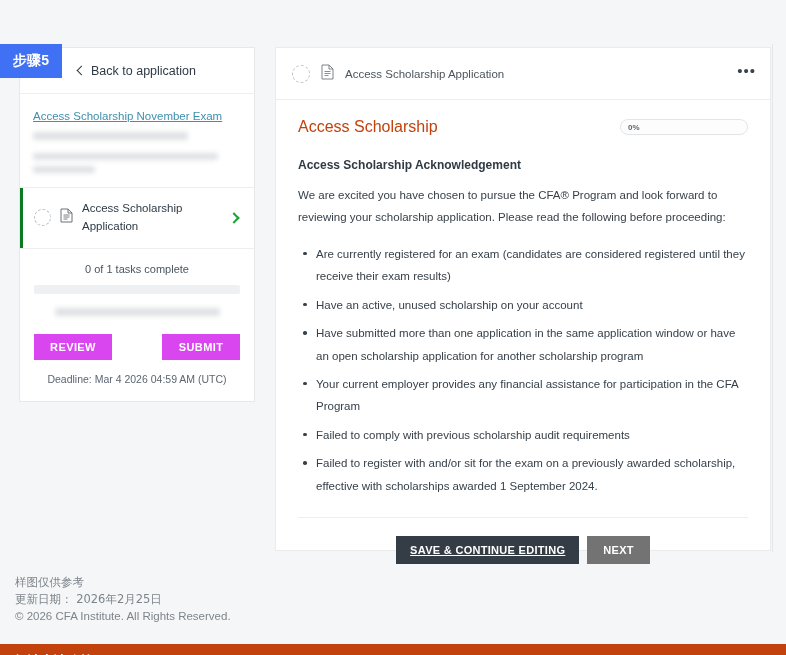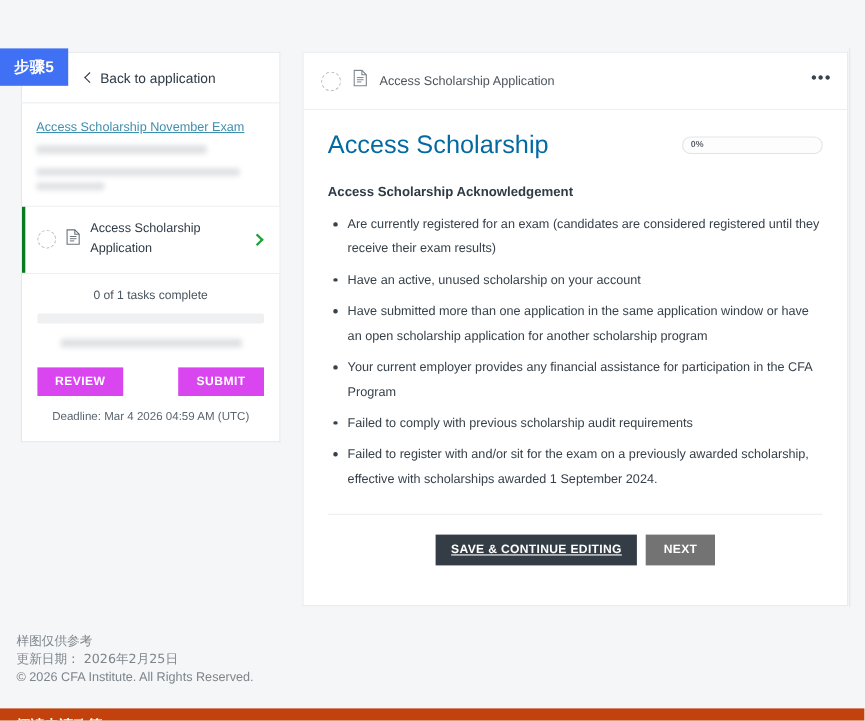--- a/index.html
+++ b/index.html
@@ -213,22 +213,22 @@
 
   .main-body { padding: 18px 22px 0 22px; }
 
   .title-row {
     display: flex;
     align-items: center;
     justify-content: space-between;
     margin-bottom: 22px;
   }
   .page-title {
-    font-size: 23px;
-    color: #0369a1;
+    font-size: 16px;
+    color: #c2410c;
     font-weight: normal;
   }
   .pct-pill {
     width: 128px; height: 16px;
     border: 1px solid #e2e5e7;
     border-radius: 9px;
     background: #fdfdfd;
     display: flex;
     align-items: center;
     padding-left: 7px;
@@ -422,20 +422,21 @@
     <div class="main-body">
 
       <div class="title-row">
         <div class="page-title">Access Scholarship</div>
         <div class="pct-pill">
           <span class="pct-text">0%</span>
         </div>
       </div>
 
       <h3 class="sub">Access Scholarship Acknowledgement</h3>
+      <p class="para">We are excited you have chosen to pursue the CFA® Program and look forward to reviewing your scholarship application. Please read the following before proceeding:</p>
 
       <ul class="reasons">
         <li>Are currently registered for an exam (candidates are considered registered until they receive their exam results)</li>
         <li>Have an active, unused scholarship on your account</li>
         <li>Have submitted more than one application in the same application window or have an open scholarship application for another scholarship program</li>
         <li>Your current employer provides any financial assistance for participation in the CFA Program</li>
         <li>Failed to comply with previous scholarship audit requirements</li>
         <li>Failed to register with and/or sit for the exam on a previously awarded scholarship, effective with scholarships awarded 1 September 2024.</li>
       </ul>
     </div>

